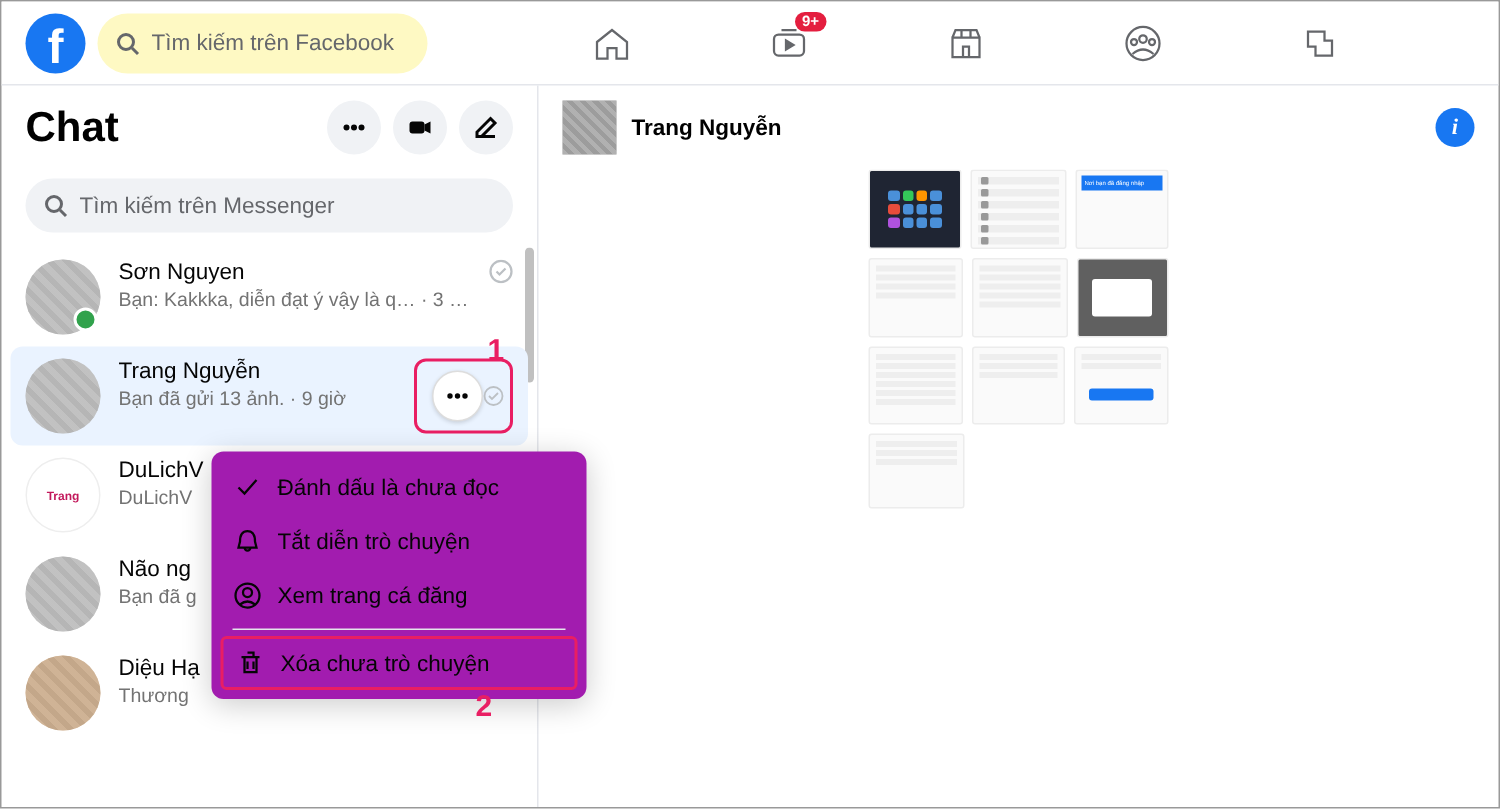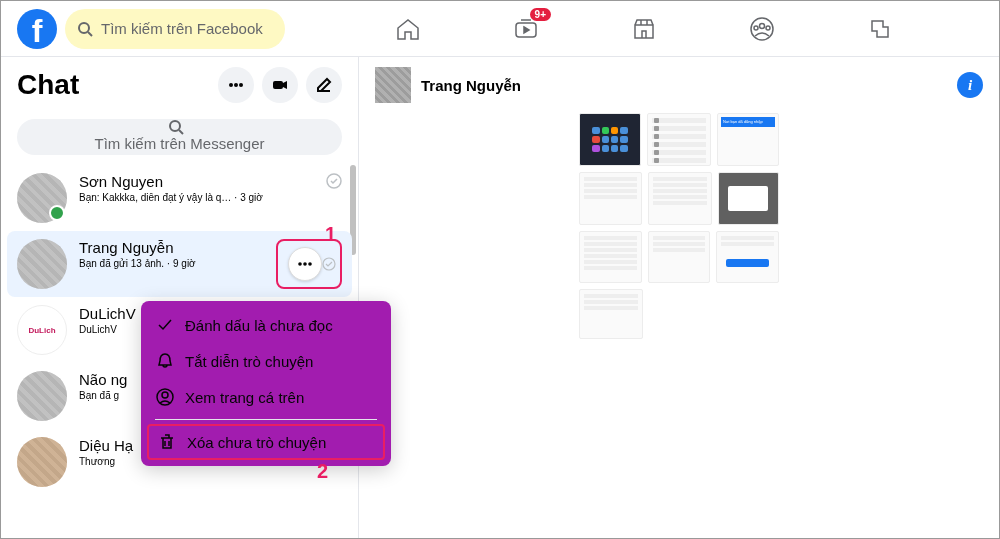--- a/index.html
+++ b/index.html
@@ -17,36 +17,36 @@
     .badge { position: absolute; top: 4px; right: 30px; background: #e41e3f; color: #fff; font-size: 10px; font-weight: bold; border-radius: 10px; padding: 1px 5px; }
     
     .main-area { display: flex; height: calc(539px - 56px); }
     .sidebar { width: 358px; border-right: 1px solid #e4e6eb; display: flex; flex-direction: column; }
     
     .chat-header { display: flex; align-items: center; padding: 10px 16px; }
     .chat-title { font-size: 28px; font-weight: bold; flex: 1; }
     .chat-ctrl { width: 36px; height: 36px; border-radius: 50%; background: #f0f2f5; display: flex; align-items: center; justify-content: center; margin-left: 8px; cursor: pointer; }
     .chat-ctrl svg { width: 18px; height: 18px; }
     
-    .msg-search { margin: 6px 16px 10px; display: flex; align-items: center; background: #f0f2f5; border-radius: 50px; height: 36px; padding: 0 12px; flex-direction: column; }
+    .msg-search { margin: 6px 16px 10px; display: flex; align-items: center; background: #f0f2f5; border-radius: 50px; height: 36px; padding: 0 12px; }
     .msg-search svg { width: 16px; height: 16px; stroke: #65676b; fill: none; stroke-width: 2; margin-right: 8px; }
     .msg-search span { color: #65676b; font-size: 15px; }
     
     .chat-list { flex: 1; overflow-y: auto; position: relative; }
     .scrollbar-track { position: absolute; right: 2px; top: 0; width: 6px; height: 90px; background: #c0c0c0; border-radius: 3px; }
     
     .chat-item { display: flex; padding: 8px 10px; margin: 0 6px; border-radius: 8px; cursor: pointer; position: relative; }
     .chat-item.selected { background: #eaf3ff; }
     .avatar { width: 50px; height: 50px; border-radius: 50%; background: #bdbdbd; margin-right: 12px; flex-shrink: 0; position: relative; }
     .avatar.blur::after { content:''; position:absolute; inset:0; border-radius:50%; background: repeating-linear-gradient(45deg, rgba(200,200,200,.4), rgba(200,200,200,.4) 4px, rgba(170,170,170,.4) 4px, rgba(170,170,170,.4) 8px); }
     .avatar.online::before { content:''; position:absolute; bottom:2px; right:2px; width:12px; height:12px; background:#31a24c; border:2px solid #fff; border-radius:50%; z-index:2; }
     .avatar.logo { background: #fff; border: 1px solid #eee; display:flex; align-items:center; justify-content:center; font-size:8px; color:#c2185b; font-weight:bold; overflow:hidden; }
     .chat-text { flex: 1; overflow: hidden; min-width: 0; }
     .chat-name { font-size: 15px; color: #050505; margin-bottom: 2px; white-space: nowrap; overflow: hidden; text-overflow: ellipsis; }
-    .chat-preview { font-size: 10px; color: #000000; white-space: nowrap; overflow: hidden; text-overflow: ellipsis; }
+    .chat-preview { font-size: 13px; color: #737373; white-space: nowrap; overflow: hidden; text-overflow: ellipsis; }
     .chat-check { width: 16px; height: 16px; margin-left: 8px; }
     
     .more-btn { width: 34px; height: 34px; border-radius: 50%; background: #fff; border: 1px solid #ddd; display: flex; align-items: center; justify-content: center; margin-left: 6px; box-shadow: 0 1px 3px rgba(0,0,0,.15); cursor: pointer; }
     .more-btn svg { width: 18px; height: 18px; }
     .highlight-more { border: 2px solid #e91e63; border-radius: 8px; padding: 2px 4px; display: flex; align-items: center; }
     
     .callout-1 { position: absolute; left: 324px; top: 222px; color: #e91e63; font-size: 20px; font-weight: bold; z-index: 20; }
     .callout-2 { position: absolute; left: 316px; top: 459px; color: #e91e63; font-size: 20px; font-weight: bold; z-index: 20; }
     
     .context-menu { position: absolute; left: 140px; top: 300px; width: 250px; background: #a21caf; border-radius: 8px; box-shadow: 0 4px 20px rgba(0,0,0,.2); z-index: 15; padding: 6px 0; }
@@ -191,21 +191,21 @@
               </svg>
           </div>
           <svg width="14" height="14">
               <circle cx="7" cy="7" r="6" fill="none" stroke="#bcc0c4" stroke-width="1.2"></circle>
               <path d="M4 7 L6 9 L10 5" fill="none" stroke="#bcc0c4" stroke-width="1.2"></path>
             </svg>
         </div>
       </div>
 
       <div class="chat-item">
-        <div class="avatar logo">DuLich</div>
+        <div class="avatar logo">Trang</div>
         <div class="chat-text">
           <div class="chat-name">DuLichV</div>
           <div class="chat-preview">DuLichV</div>
         </div>
       </div>
 
       <div class="chat-item">
         <div class="avatar blur"></div>
         <div class="chat-text">
           <div class="chat-name">Não ng</div>
@@ -331,21 +331,21 @@
     <span>Tắt diễn trò chuyện</span>
   </div>
   <div class="ctx-item">
     <span class="ctx-icon">
         <svg>
           <circle cx="10" cy="10" r="8"></circle>
           <circle cx="10" cy="8" r="3"></circle>
           <path d="M5 16 Q10 12 15 16"></path>
         </svg>
       </span>
-    <span>Xem trang cá trên</span>
+    <span>Xem trang cá đăng</span>
   </div>
   <div class="ctx-divider"></div>
   <div class="ctx-item ctx-highlight">
     <span class="ctx-icon">
         <svg>
           <path d="M4 6 H16 M6 6 V16 H14 V6 M8 3 H12 V6 M8 9 V14 M12 9 V14"></path>
         </svg>
       </span>
     <span>Xóa chưa trò chuyện</span>
   </div>

